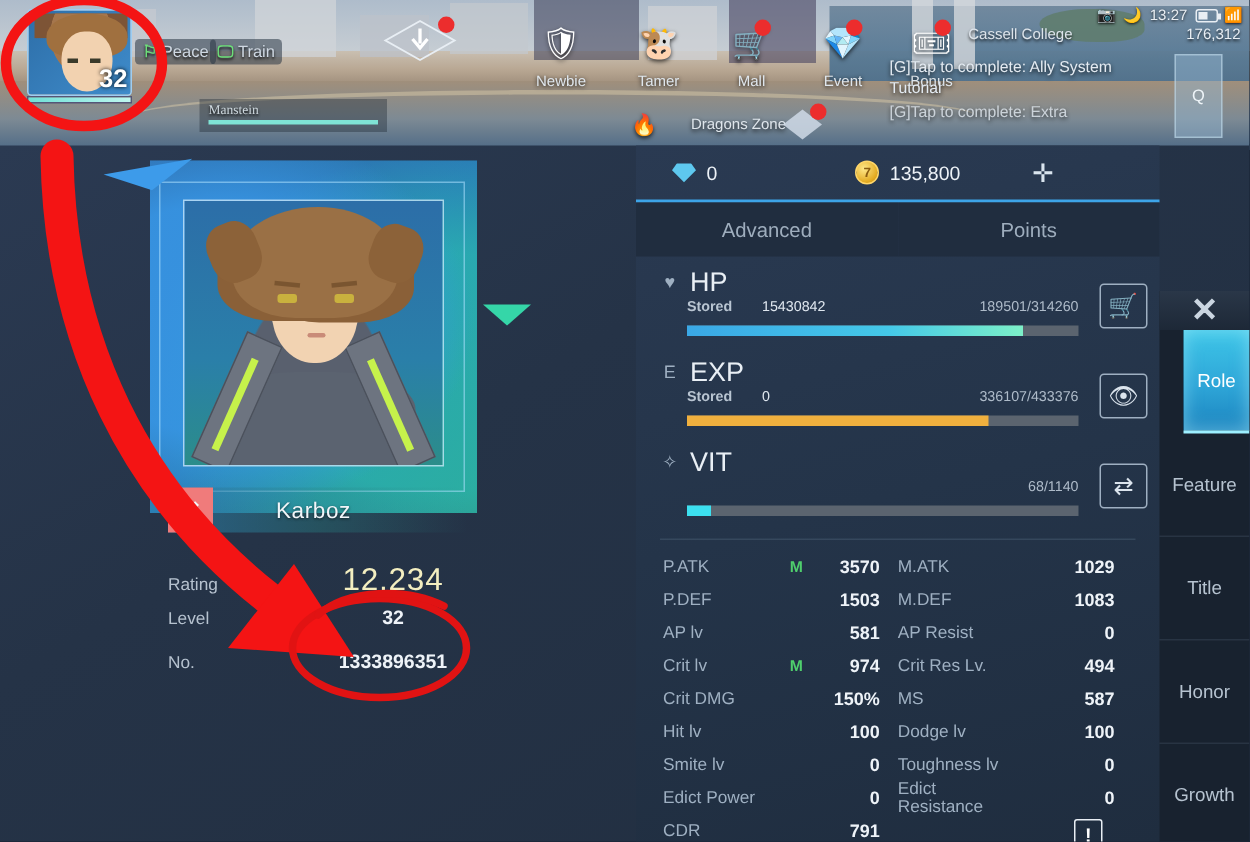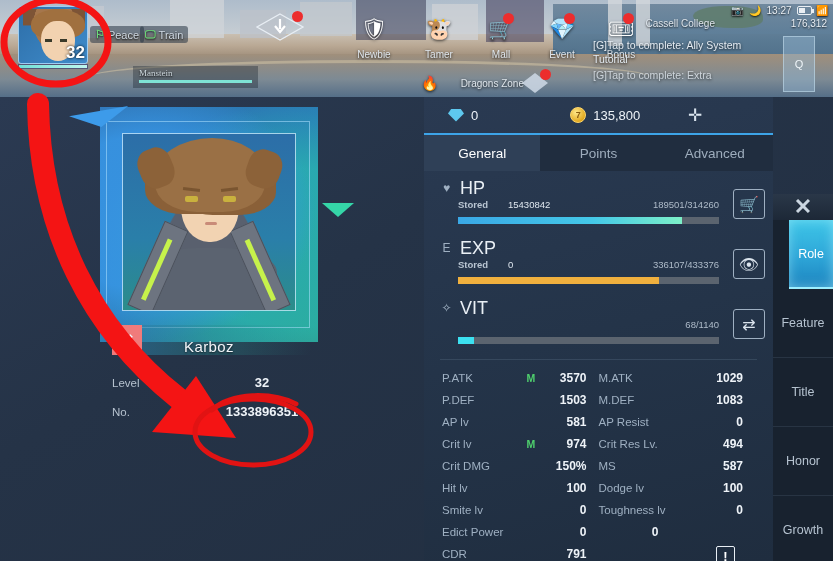--- a/index.html
+++ b/index.html
@@ -213,21 +213,21 @@
     border-left:30px solid transparent; border-right:30px solid transparent;
     border-top:16px solid #3d9bea; transform:rotate(-10deg);
   }
   .tri-right {
     position:absolute; right:-36px; top:96px; width:0; height:0;
     border-left:16px solid transparent; border-right:16px solid transparent;
     border-top:14px solid #35d6a8;
   }
 
   .name-row {
-    position:absolute; left:112px; top:228px; width:200px; height:30px; display:flex; align-items:flex-end;
+    position:absolute; left:112px; top:228px; width:200px; height:30px; display:flex; align-items:center;
     background:linear-gradient(90deg, rgba(45,120,165,.65), rgba(40,140,140,.35), rgba(34,48,66,0));
   }
   .class-badge {
     width:30px; height:30px; background:#f07b7b;
     display:flex; align-items:center; justify-content:center;
     color:#f2f6fa; font-size:17px;
   }
   .char-name {
     margin-left:42px; color:#f1f5f9; font-size:15px; letter-spacing:.4px;
     text-shadow:0 1px 2px rgba(0,0,0,.6);
@@ -477,20 +477,24 @@
           </div>
         </div>
       </div>
 
       <div class="name-row">
         <div class="class-badge">✖</div>
         <div class="char-name">Karboz</div>
       </div>
 
       <div class="info-rows">
+        <div class="info-row rating">
+          <span class="k">Rating</span>
+          <span class="v">12,234</span>
+        </div>
         <div class="info-row">
           <span class="k">Level</span>
           <span class="v">32</span>
         </div>
         <div class="info-row">
           <span class="k">No.</span>
           <span class="v">1333896351</span>
         </div>
       </div>
 
@@ -503,23 +507,22 @@
           <span>0</span>
         </div>
         <div class="cur gold">
           <span class="gold-ic">7</span>
           <span>135,800</span>
         </div>
         <div class="plus-btn">✛</div>
       </div>
 
       <div class="tabs">
-        <div class="tab active">General</div>
+        <div class="tab">Advanced</div>
         <div class="tab">Points</div>
-        <div class="tab">Advanced</div>
       </div>
 
       <div class="bars">
 
         <div class="bar-block">
           <div class="bar-head">
             <span class="bar-ic">♥</span>
             <span class="bar-name">HP</span>
           </div>
           <div class="bar-meta">
@@ -651,20 +654,21 @@
               <span class="v">0</span>
             </div>
         </div>
         <div class="stat-row">
           <div class="stat-cell">
               <span class="k">Edict Power</span>
               <span class="m"></span>
               <span class="v">0</span>
             </div>
           <div class="stat-cell">
+              <span class="k">Edict Resistance</span>
               <span class="m"></span>
               <span class="v">0</span>
             </div>
         </div>
         <div class="stat-row" style="position:relative;">
           <div class="stat-cell">
               <span class="k">CDR</span>
               <span class="m"></span>
               <span class="v">791</span>
             </div>

